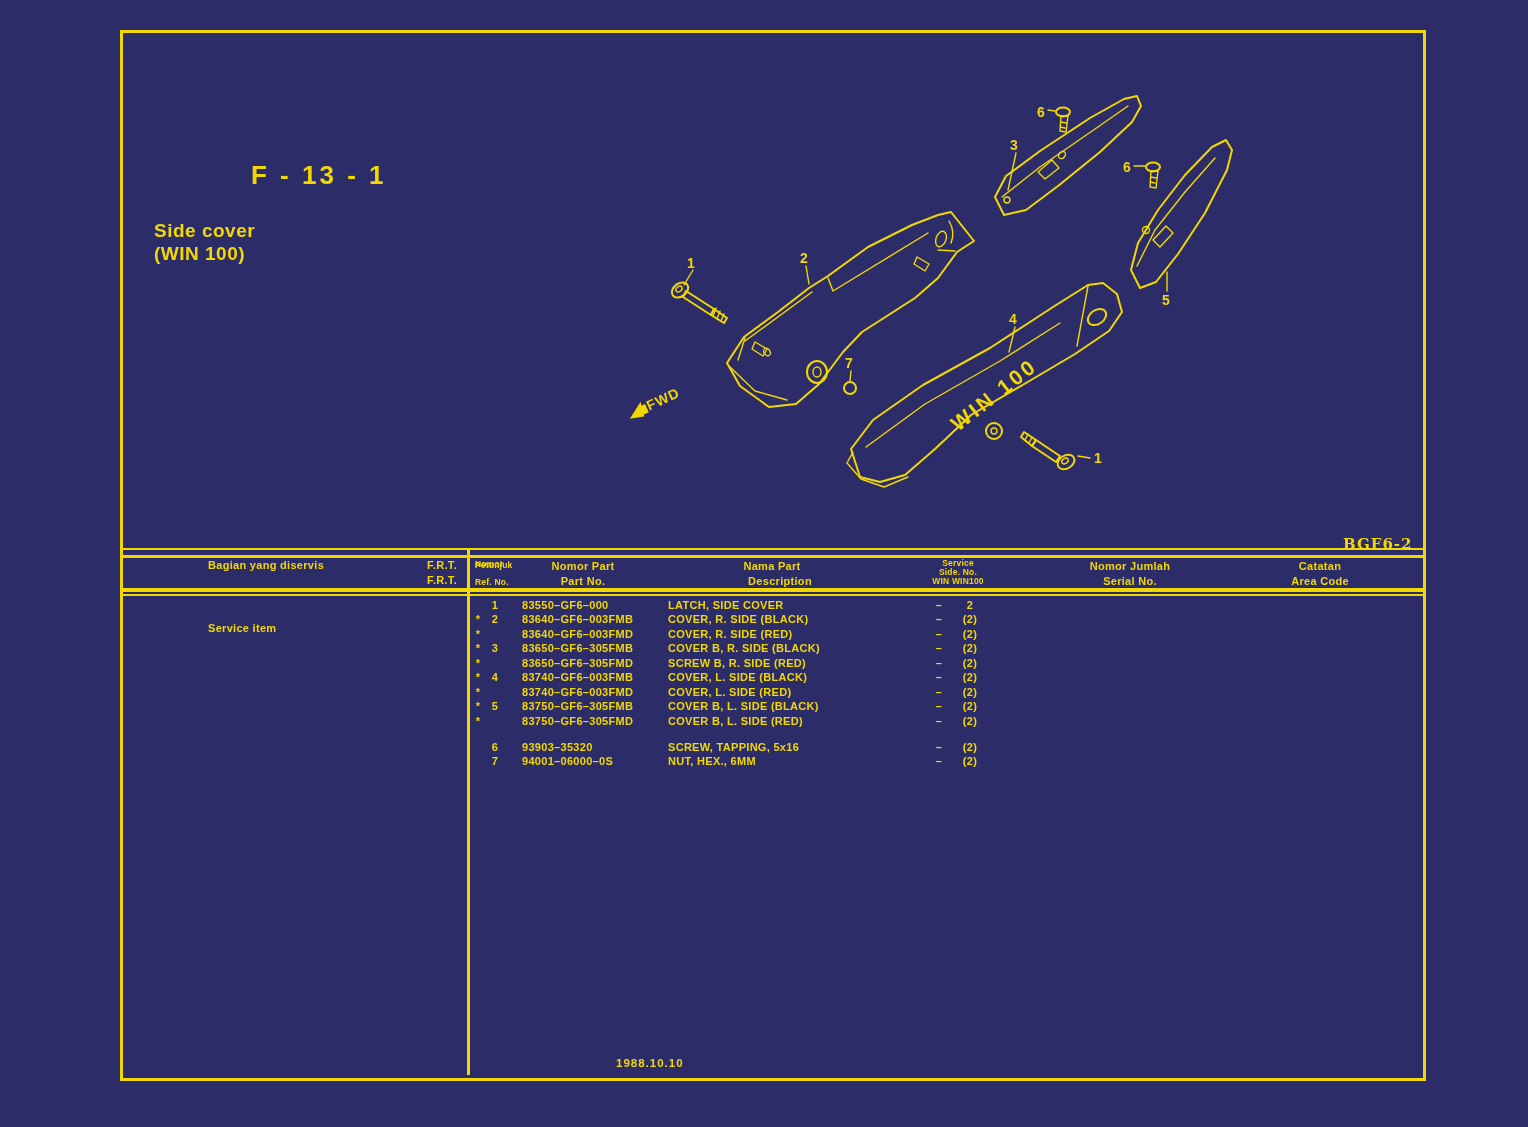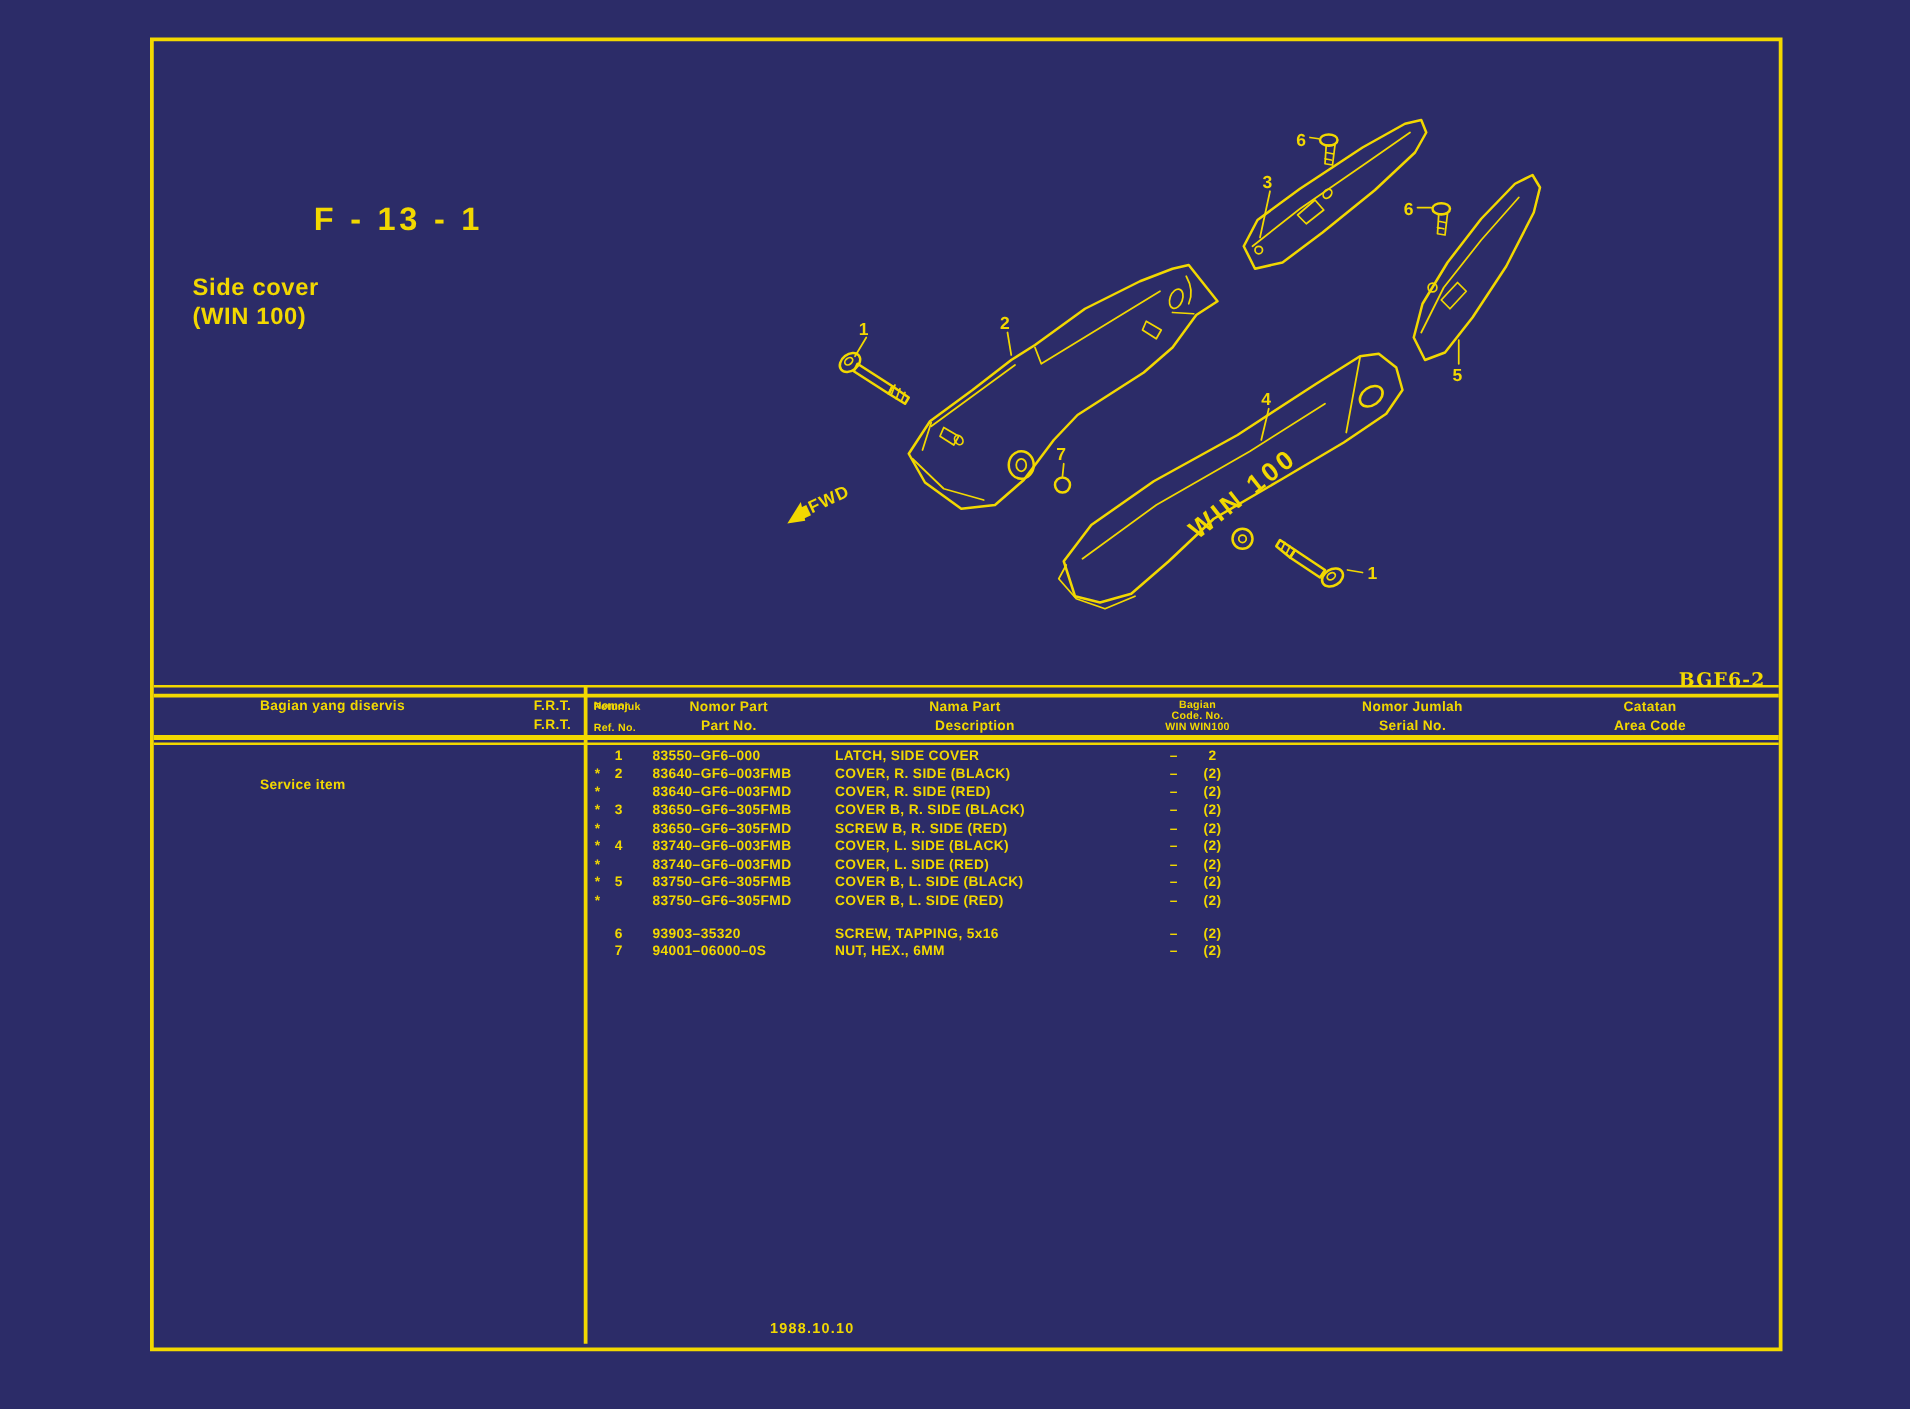--- a/index.html
+++ b/index.html
@@ -157,22 +157,22 @@
   <div class="t h9" style="left:475px;top:559px;">Nomor</div>
   <div class="t h9" style="left:475px;top:560px;">Petunjuk</div>
   <div class="t h9" style="left:475px;top:577px;">Ref. No.</div>
 
   <div class="t h11 ctr" style="left:523px;top:560px;width:120px;">Nomor Part</div>
   <div class="t h11 ctr" style="left:523px;top:575px;width:120px;">Part No.</div>
 
   <div class="t h11 ctr" style="left:692px;top:560px;width:160px;">Nama Part</div>
   <div class="t h11 ctr" style="left:700px;top:575px;width:160px;">Description</div>
 
-  <div class="t h9 ctr" style="left:908px;top:558px;width:100px;">Bagian</div>
-  <div class="t h9 ctr" style="left:908px;top:567px;width:100px;">Code. No.</div>
+  <div class="t h9 ctr" style="left:908px;top:558px;width:100px;">Service</div>
+  <div class="t h9 ctr" style="left:908px;top:567px;width:100px;">Side. No.</div>
   <div class="t h9 ctr" style="left:908px;top:576px;width:100px;">WIN WIN100</div>
 
   <div class="t h11 ctr" style="left:1070px;top:560px;width:120px;">Nomor Jumlah</div>
   <div class="t h11 ctr" style="left:1070px;top:575px;width:120px;">Serial No.</div>
 
   <div class="t h11 ctr" style="left:1260px;top:560px;width:120px;">Catatan</div>
   <div class="t h11 ctr" style="left:1260px;top:575px;width:120px;">Area Code</div>
 
   <div class="rows" id="cover-rows">
       <div class="prow">

